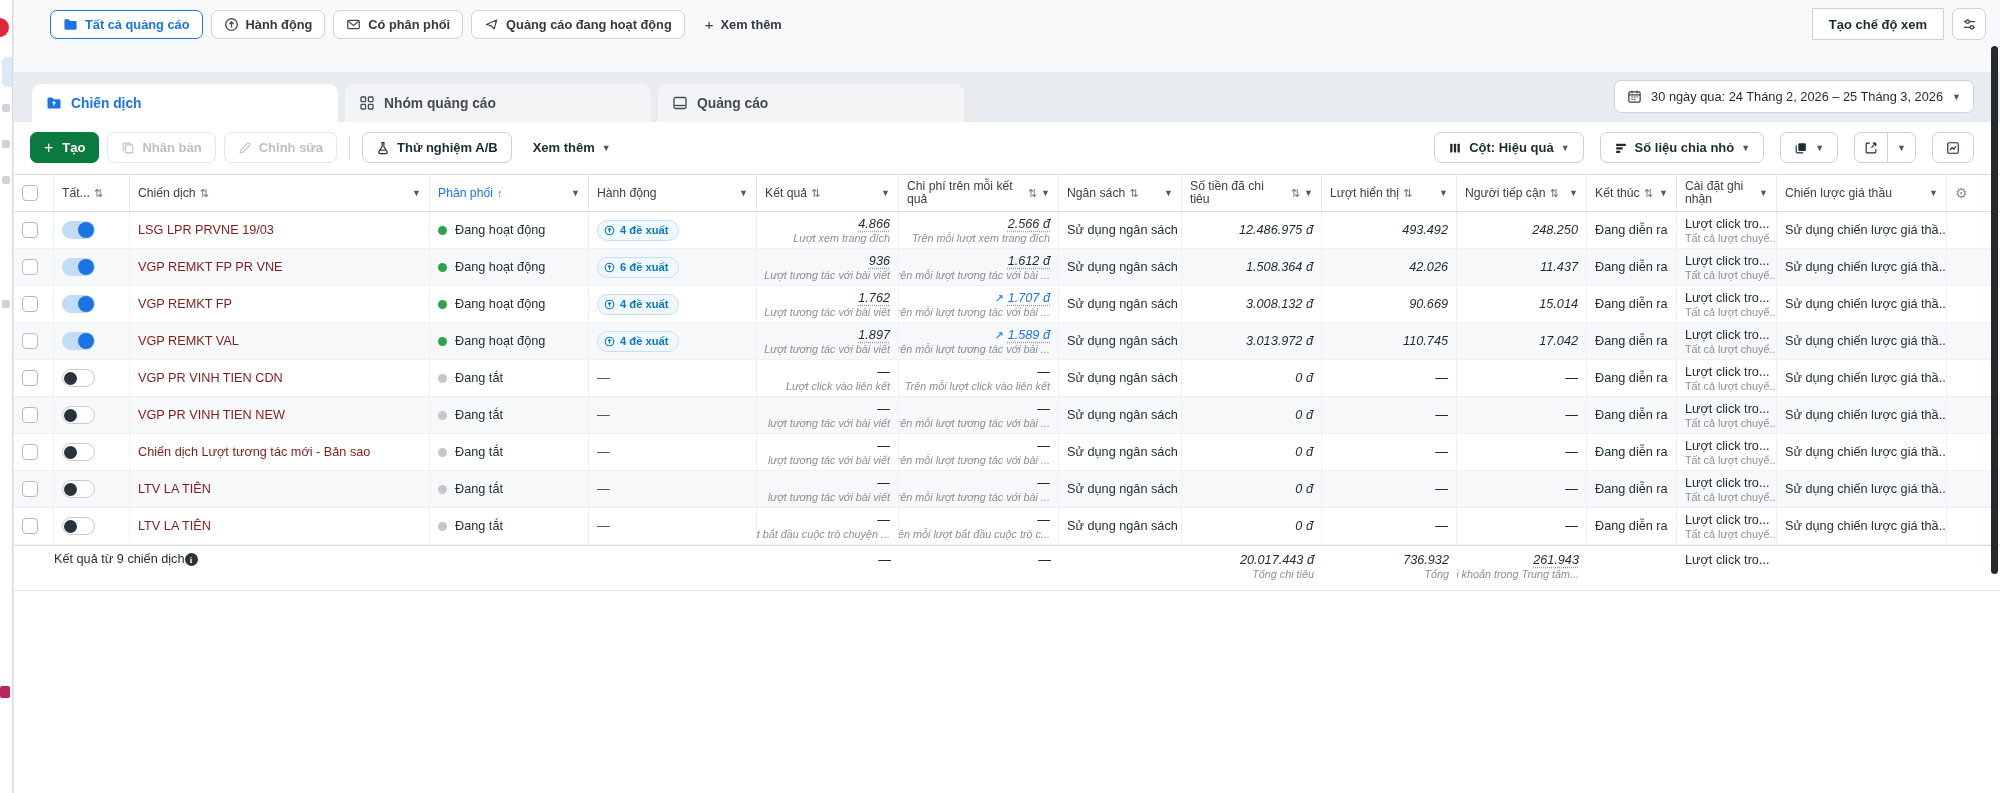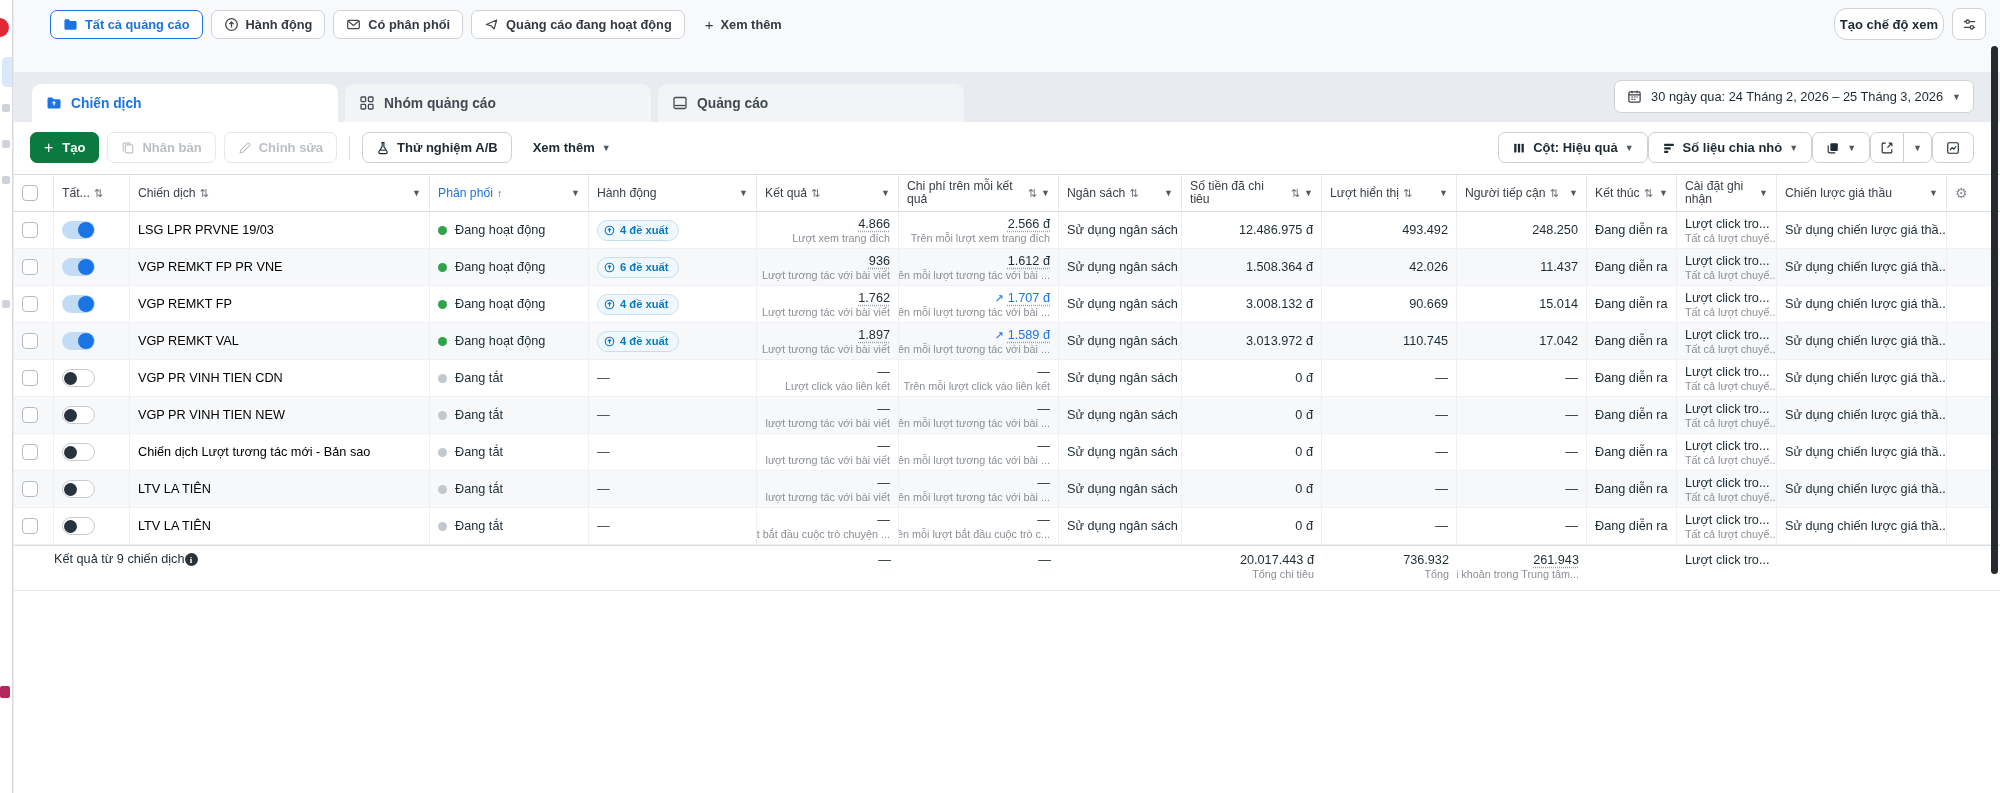--- a/index.html
+++ b/index.html
@@ -17,21 +17,21 @@
 
   
   .topband { height:72px; background:#f8f9fb; padding:8px 14px 0 16px; }
   .chiprow { display:flex; align-items:center; gap:8px;margin-left:20px; }
   .chip { display:inline-flex; align-items:center; gap:7px; height:29px; padding:0 12px; background:#fff; border:1px solid #ced3d9; border-radius:7px; font-size:12.8px; font-weight:600; color:#333a42; cursor:pointer; white-space:nowrap; }
   .chip svg { width:15px; height:15px; }
   .chip.active { border:1.5px solid #1b74e4; color:#1b74e4; }
   .chip.ghost { border:none; background:transparent; font-weight:600; }
   .chip .plus { font-size:15px; font-weight:400; color:#333a42; }
   .topband .rgt { margin-left:auto; display:flex; align-items:center; gap:8px; }
-  .btn-view { height:32px; padding:0 5px; background:#fff; border:1px solid #ced3d9; border-radius:13px; font-size:13px; font-weight:600; color:#1c2b33; display:inline-flex; align-items:center; cursor:pointer; }
+  .btn-view { height:32px; padding:0 16px; background:#fff; border:1px solid #ced3d9; border-radius:0; font-size:13px; font-weight:600; color:#1c2b33; display:inline-flex; align-items:center; cursor:pointer; }
   .btn-sq { width:34px; height:32px; background:#fff; border:1px solid #ced3d9; border-radius:7px; display:inline-flex; align-items:center; justify-content:center; color:#44484d; cursor:pointer; }
   .btn-sq svg { width:15px; height:15px; }
   .searchbar { margin-top:7px; height:23px; background:#fff; border:1px solid #d4d8dd; border-radius:5px; display:flex; align-items:center; padding:0 10px; }
   .searchbar input { border:none; outline:none; width:100%; font-size:12.3px; color:#1c2b33; font-family:inherit; background:transparent; }
   .searchbar input::placeholder { color:#8d9197; }
 
   
   .tabband { height:50px; background:#e8ebef; display:flex; align-items:flex-end; padding-left:18px; gap:7px; position:relative; }
   .tab { width:306px; height:38px; border-radius:9px 9px 0 0; display:flex; align-items:center; gap:9px; padding-left:14px; font-size:13.8px; font-weight:600; color:#444b53; background:#f2f4f6; cursor:pointer; }
   .tab svg { width:16px; height:16px; }
@@ -43,21 +43,21 @@
   
   .card { position:absolute; top:122px; left:0; right:0; bottom:0; background:#fff; }
   .actionrow { display:flex; align-items:center; gap:8px; padding:10px 14px 11px 16px; }
   .abtn { display:inline-flex; align-items:center; gap:7px; height:31px; padding:0 13px; border-radius:7px; font-size:13px; font-weight:600; cursor:pointer; border:1px solid #ccd1d7; background:#fff; color:#1c2b33; white-space:nowrap; }
   .abtn svg { width:14px; height:14px; }
   .abtn.green { background:#0b7a40; border-color:#0b7a40; color:#fff; }
   .abtn.green .plus { font-size:16px; font-weight:400; margin-right:2px; }
   .abtn.disabled { color:#bcc0c4; border-color:#e4e6eb; }
   .abtn.flat { border:none; }
   .vdiv { width:1px; height:24px; background:#dadde1; margin:0 4px; }
-  .actionrow .rgt { margin-left:auto; display:flex; align-items:center; gap:0; margin-right:12px; }
+  .actionrow .rgt { margin-left:auto; display:flex; align-items:center; gap:16px; margin-right:12px; }
   .split { display:inline-flex; align-items:stretch; border:1px solid #ccd1d7; border-radius:7px; overflow:hidden; height:31px; background:#fff; }
   .split .seg { display:flex; align-items:center; padding:0 9px; gap:6px; cursor:pointer; }
   .split .seg + .seg { border-left:1px solid #ccd1d7; }
   .split svg { width:14px; height:14px; }
 
   
   .tbl { border-top:1px solid #d8dbdf; }
   .grid { display:grid; grid-template-columns:40px 76px 300px 159px 168px 142px 160px 123px 140px 135px 130px 90px 100px 170px 22px; }
   .thead { border-bottom:1px solid #d8dbdf; min-height:37px; font-size:12.2px; color:#3a4149; }
   .th { display:flex; align-items:center; gap:4px; padding:2px 8px; border-right:1px solid #e6e8ec; white-space:normal; line-height:13px; cursor:pointer; }
@@ -65,27 +65,27 @@
   .th .caret { margin-left:auto; }
   .th .sort { color:#6a7078; font-size:11px; }
   .th.sorted { color:#1b74e4; }
   .th.sorted .sort { color:#1b74e4; }
   .gear { color:#8a8f96; font-size:14px; }
 
   .tr { min-height:37px; border-bottom:1px solid #f0f1f4; }
   .tr.alt { background:#f7f8fa; }
   .td { display:flex; flex-direction:column; justify-content:center; padding:3px 8px; font-size:12.7px; border-right:1px solid #eef0f3; overflow:hidden; white-space:nowrap; }
   .td:last-child { border-right:none; }
-  .td.num { align-items:flex-end; text-align:left; }
+  .td.num { align-items:flex-end; text-align:left;font-style:italic; }
   .val { line-height:16px; }
   .sub { font-size:10.8px; color:#8a8f96; line-height:13px; }
   .u { text-decoration:underline dotted #9aa0a6; text-underline-offset:2.5px; }
   .blue { color:#1b74e4; }
   .trend { color:#1b74e4; font-size:11px; margin-right:4px; }
-  .name { color:#000000; cursor:pointer; }
+  .name { color:#7f1d1d; cursor:pointer; }
   .status { display:flex; align-items:center; gap:8px; }
   .dot { width:9px; height:9px; border-radius:50%; }
   .dot.g { background:#31a24c; }
   .dot.off { background:#c3c8ce; }
   .cb { width:16px; height:16px; border:1.5px solid #b5bac1; border-radius:4px; background:#fff; cursor:pointer; }
   .toggle { width:33px; height:18px; border-radius:10px; position:relative; display:inline-block; cursor:pointer; }
   .toggle.on { background:#c3dcf6; }
   .toggle.on .knob { position:absolute; right:1px; top:1px; width:16px; height:16px; border-radius:50%; background:#1b74e4; }
   .toggle.off { background:#fff; border:1px solid #c6cbd1; }
   .toggle.off .knob { position:absolute; left:1px; top:1.5px; width:13px; height:13px; border-radius:50%; background:#28333e; }

